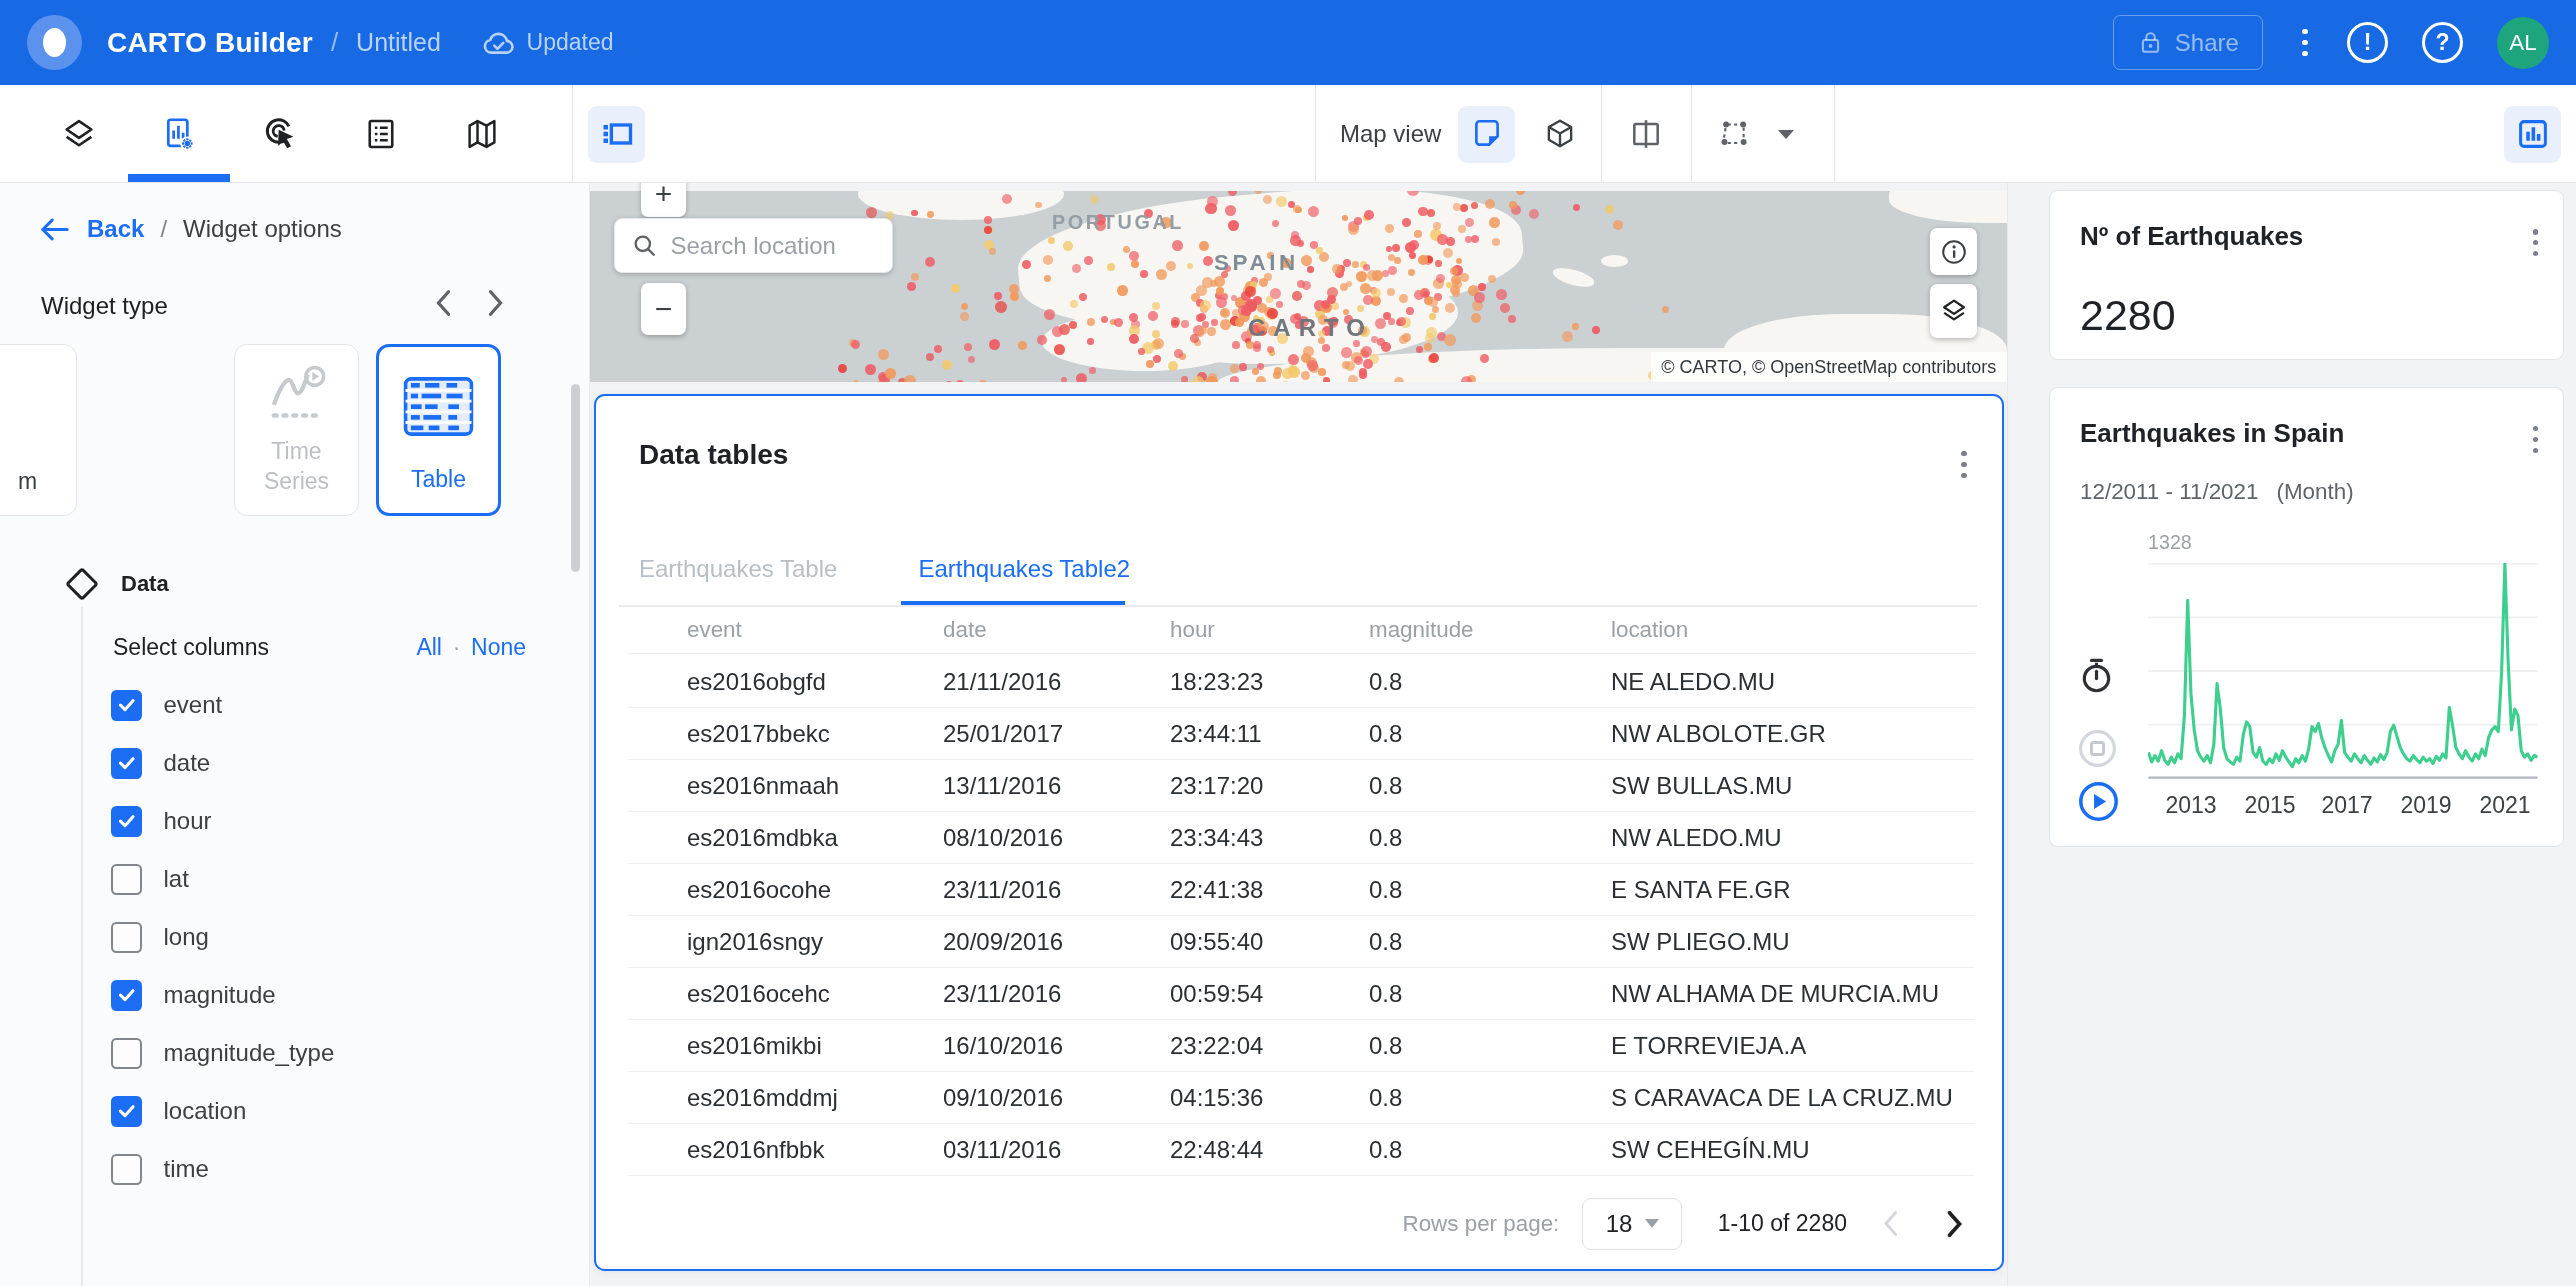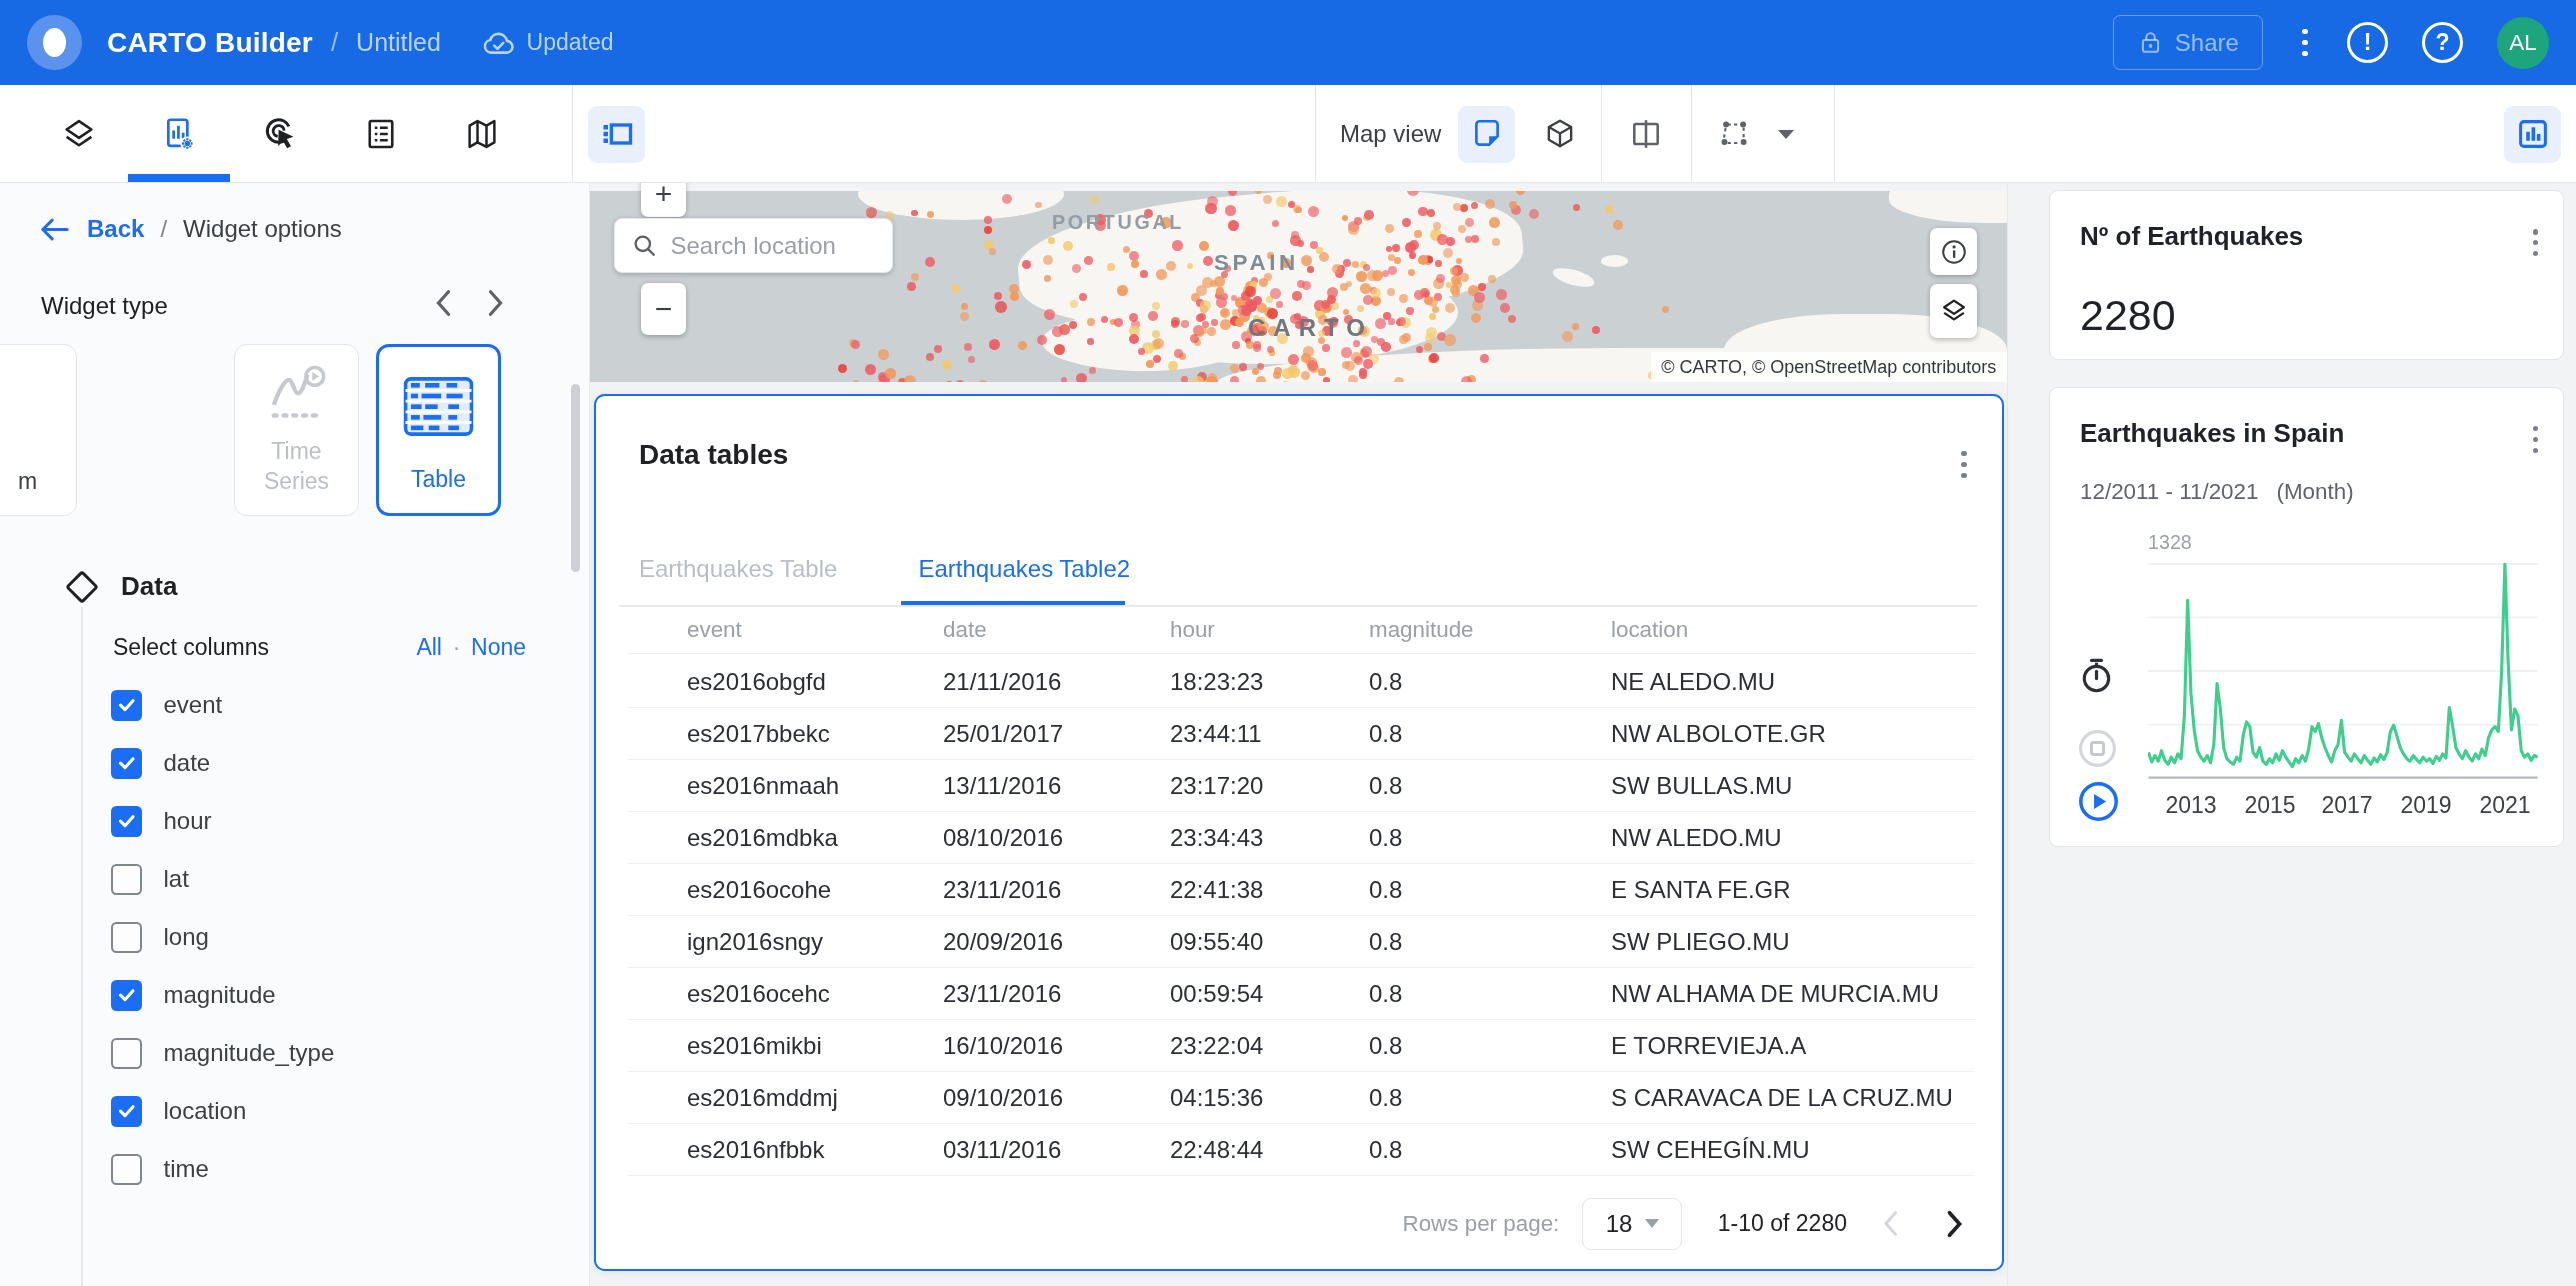--- a/index.html
+++ b/index.html
@@ -37,21 +37,21 @@
   .wt-label{position:absolute;left:41px;top:109px;font-size:24px;color:#202124;font-weight:500}
   .wt-nav{position:absolute;top:100px;width:39px;height:39px;display:flex;align-items:center;justify-content:center;cursor:pointer}
   .wcard{position:absolute;top:161px;height:172px;background:#fff;border:1.8px solid #e3e6e9;border-radius:13px;display:flex;flex-direction:column;align-items:center;justify-content:flex-end;padding-bottom:18px}
   .wcard .wlabel{font-size:23px;color:#3c4043;text-align:center;line-height:1.3}
   .wcard .wicon{flex:1;display:flex;align-items:center;justify-content:center;width:100%}
   .wcard.disabled .wlabel{color:#bcc0c5}
   .wcard.selected{border:3.6px solid #1b6ef3}
   .wcard.selected .wlabel{color:#1b6ef3}
   .data-head{position:absolute;left:70px;top:388px;display:flex;align-items:center;gap:27px}
   .data-diamond{width:24px;height:24px;border:3.1px solid #202124;border-radius:3.6px;transform:rotate(45deg)}
-  .data-title{font-size:26px;font-weight:bold;color:#202124}
+  .data-title{font-size:22px;font-weight:bold;color:#202124}
   .tree-line{position:absolute;left:81px;top:424px;bottom:0;width:1.8px;background:#e6e8eb}
   .selcol-row{position:absolute;left:113px;top:451px;right:63px;display:flex;align-items:center;font-size:23px}
   .selcol-lbl{color:#202124}
   .selcol-links{margin-left:auto;display:flex;gap:10.7px;font-size:23px}
   .link-blue{color:#1b6ef3;cursor:pointer}
   .dot-sep{color:#9aa0a6}
   .col-list{position:absolute;left:0;top:493px;right:0}
   .col-row{height:58px;display:flex;align-items:center;padding-left:111px}
   .cbx{width:31px;height:31px;border-radius:5.4px;border:2.2px solid #80868b;background:#fdfdfe;display:flex;align-items:center;justify-content:center}
   .cbx.on{border:none;background:#1b6ef3}

